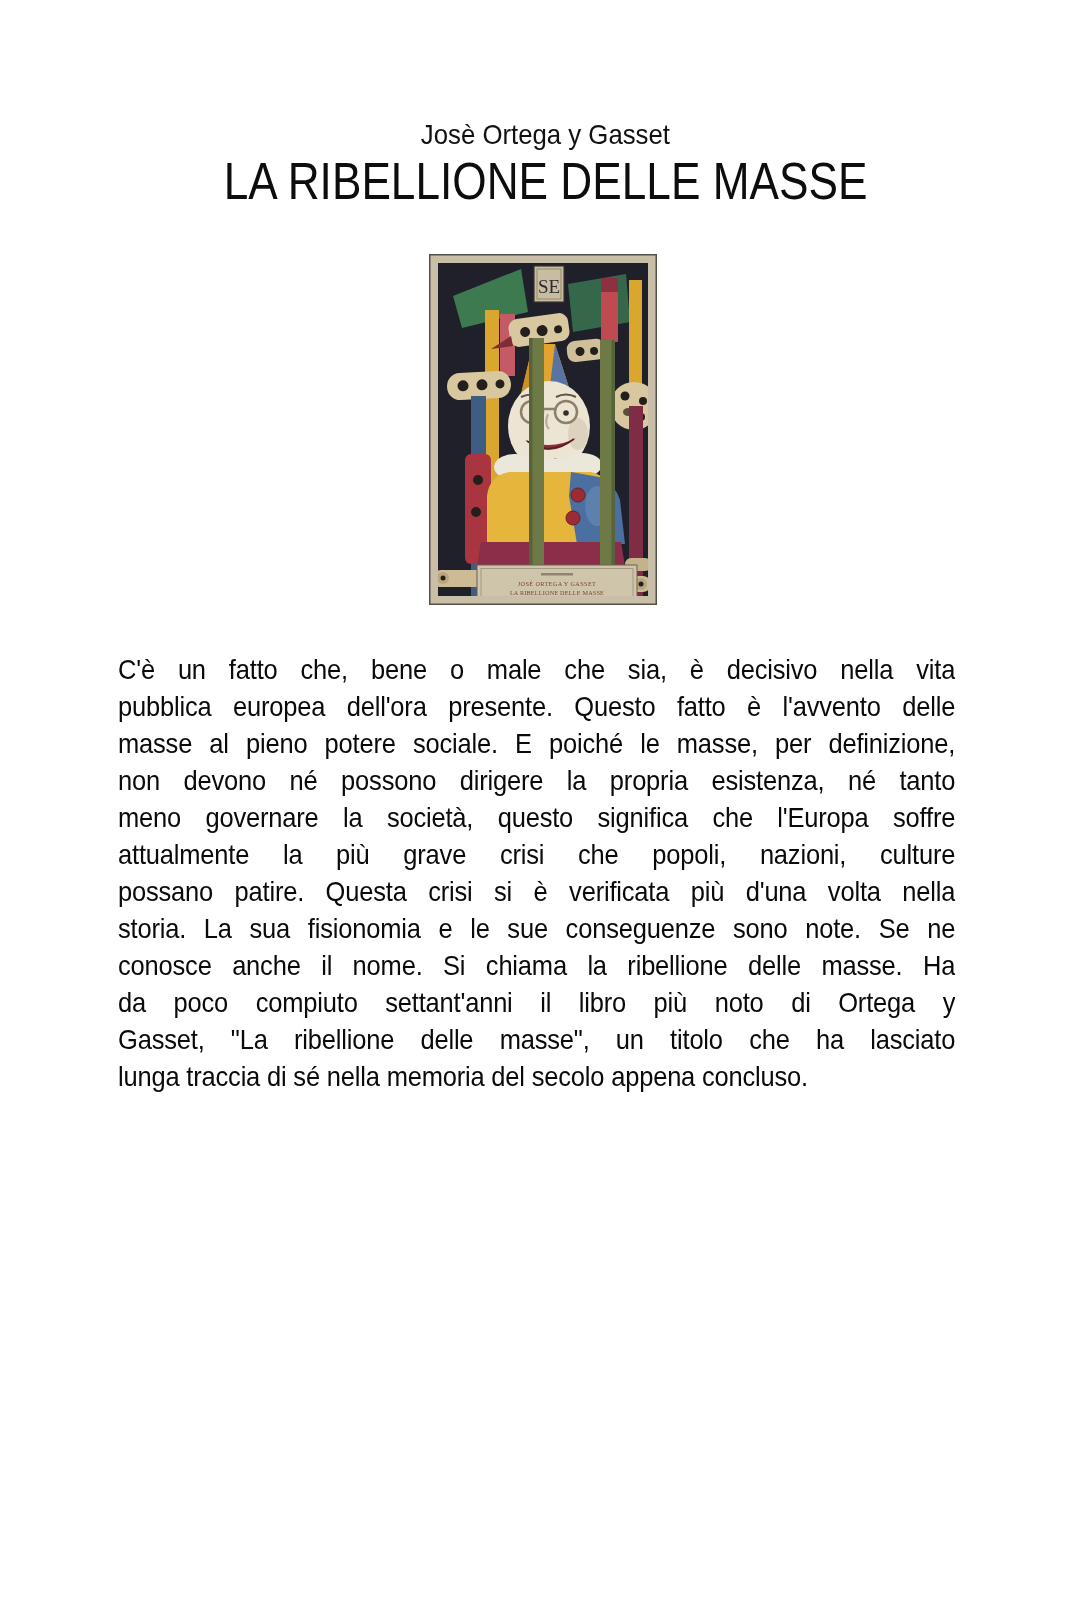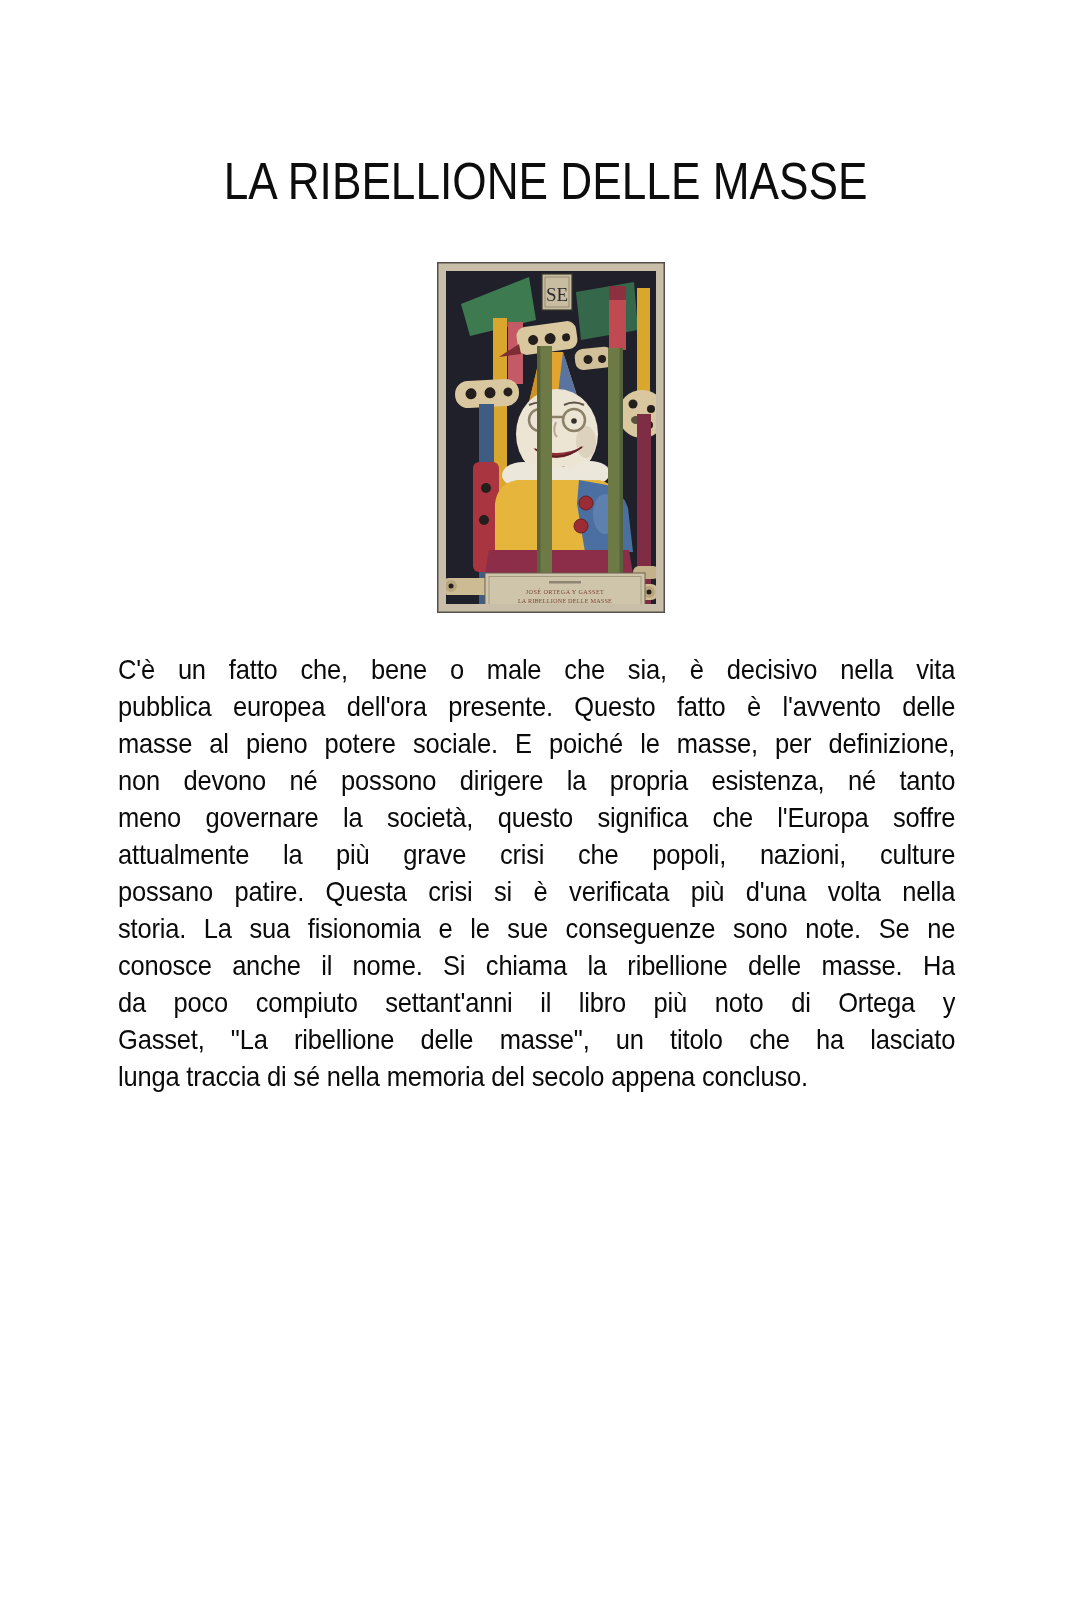--- a/index.html
+++ b/index.html
@@ -32,21 +32,21 @@
     font-weight: 400;
     line-height: 58px;
     color: #0d0d0d;
     letter-spacing: 0px;
   }
   .main-title .squeeze { display:inline-block; transform: scaleX(0.85); transform-origin: 50% 50%; }
   .cover {
     position: absolute;
     top: 246px; left: 421px;
     width: 228px; height: 351px;
-    margin: 16px;
+    margin: 8px;
   }
   .body-text {
     position: absolute;
     top: 651px; left: 118px;
     width: 920px;
     transform: scaleX(0.91);
     transform-origin: 0 0;
     font-size: 28px;
     line-height: 37px;
     letter-spacing: -0.2px;
@@ -60,20 +60,23 @@
   .bline::after { content:""; display:inline-block; width:100%; height:0; }
   .bline.last { text-align: left; }
   .bline.last::after { content:none; }
   .cover svg { display:block; }
 </style>
 </head>
 <body>
 
 <div class="page">
 
+  <div class="author-line">
+    <span class="squeeze">Josè Ortega y Gasset</span>
+  </div>
 
   <h1 class="main-title">
     <span class="squeeze">LA RIBELLIONE DELLE MASSE</span>
   </h1>
 
   <figure class="cover">
     <svg width="228" height="351" viewBox="0 0 228 351" xmlns="http://www.w3.org/2000/svg">
 
       <rect x="0.75" y="0.75" width="226.5" height="349.5" fill="#c9bfa8" stroke="#55504a" stroke-width="1.5"></rect>
       <rect x="9" y="9" width="210" height="333" fill="#20202a"></rect>

